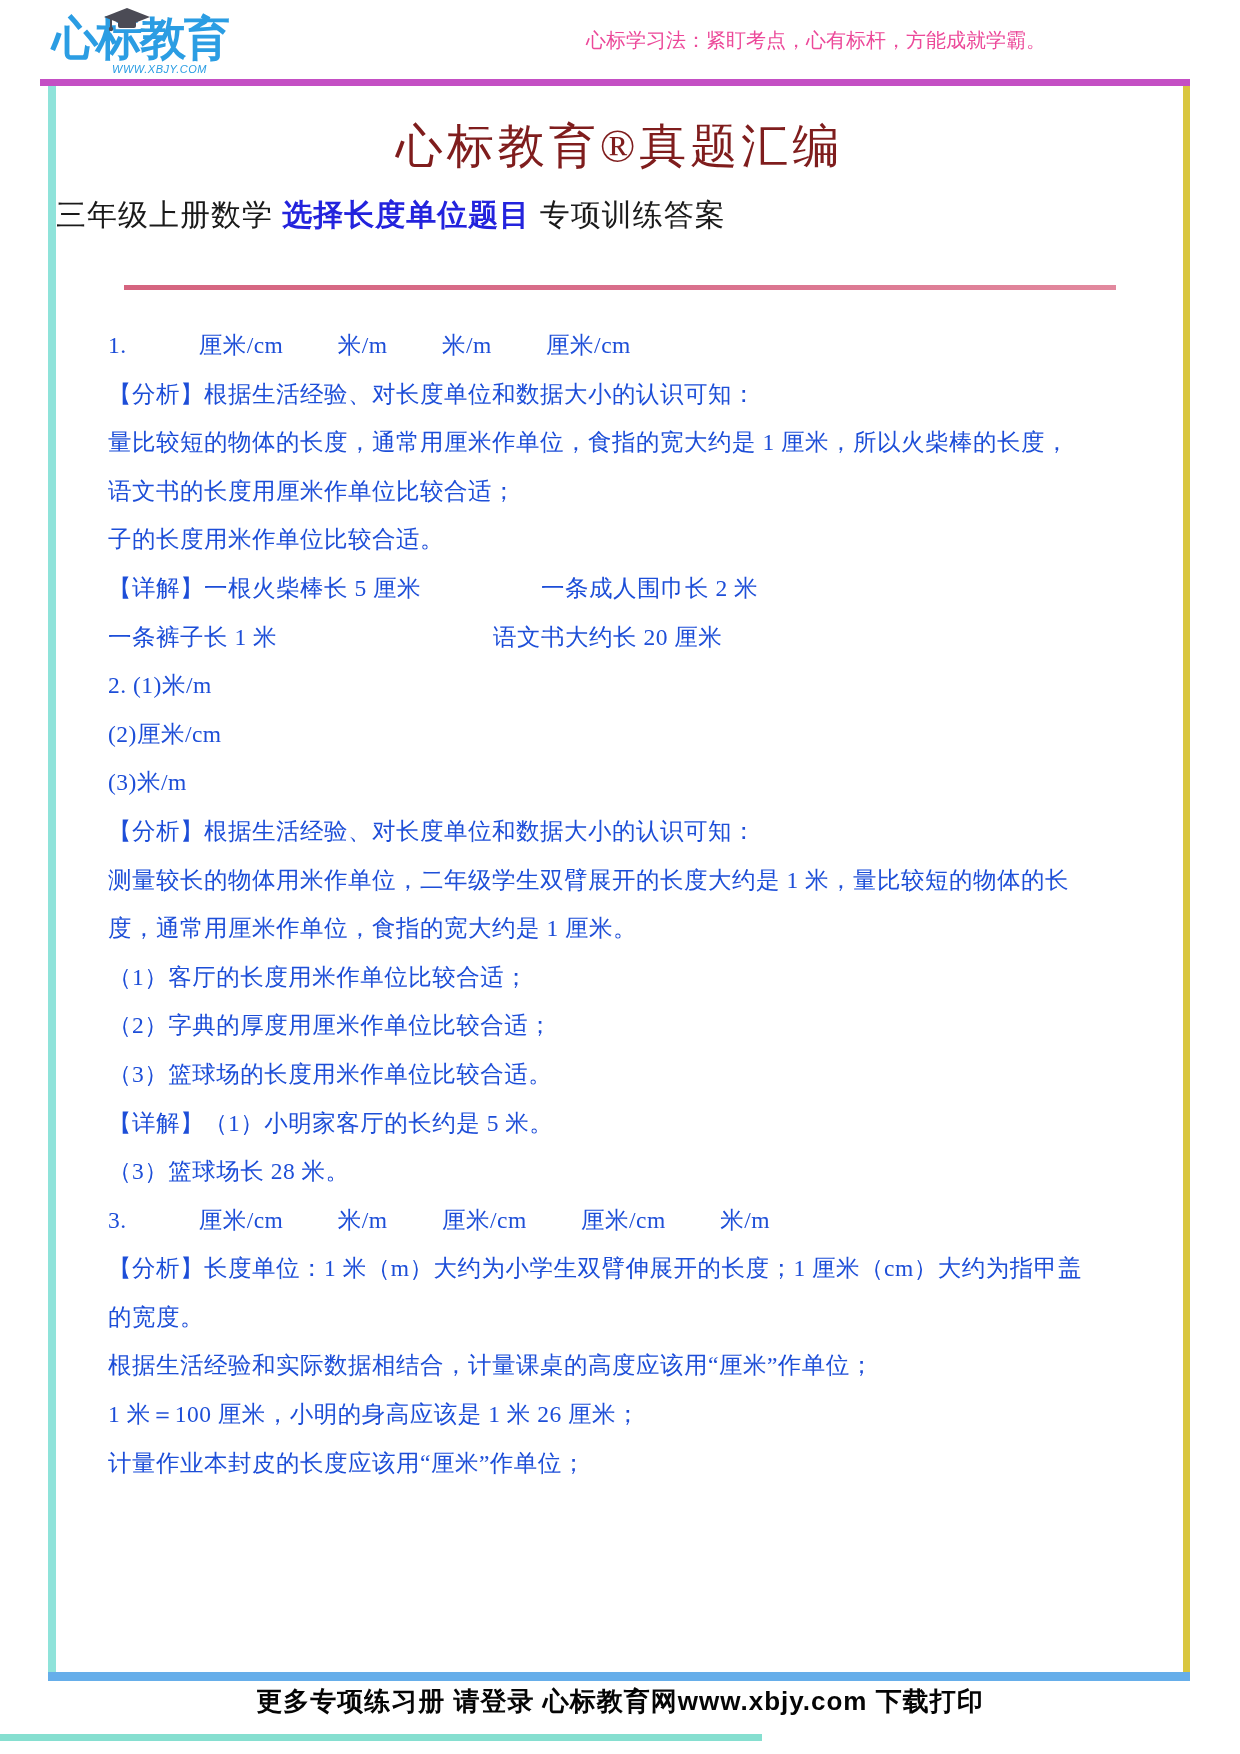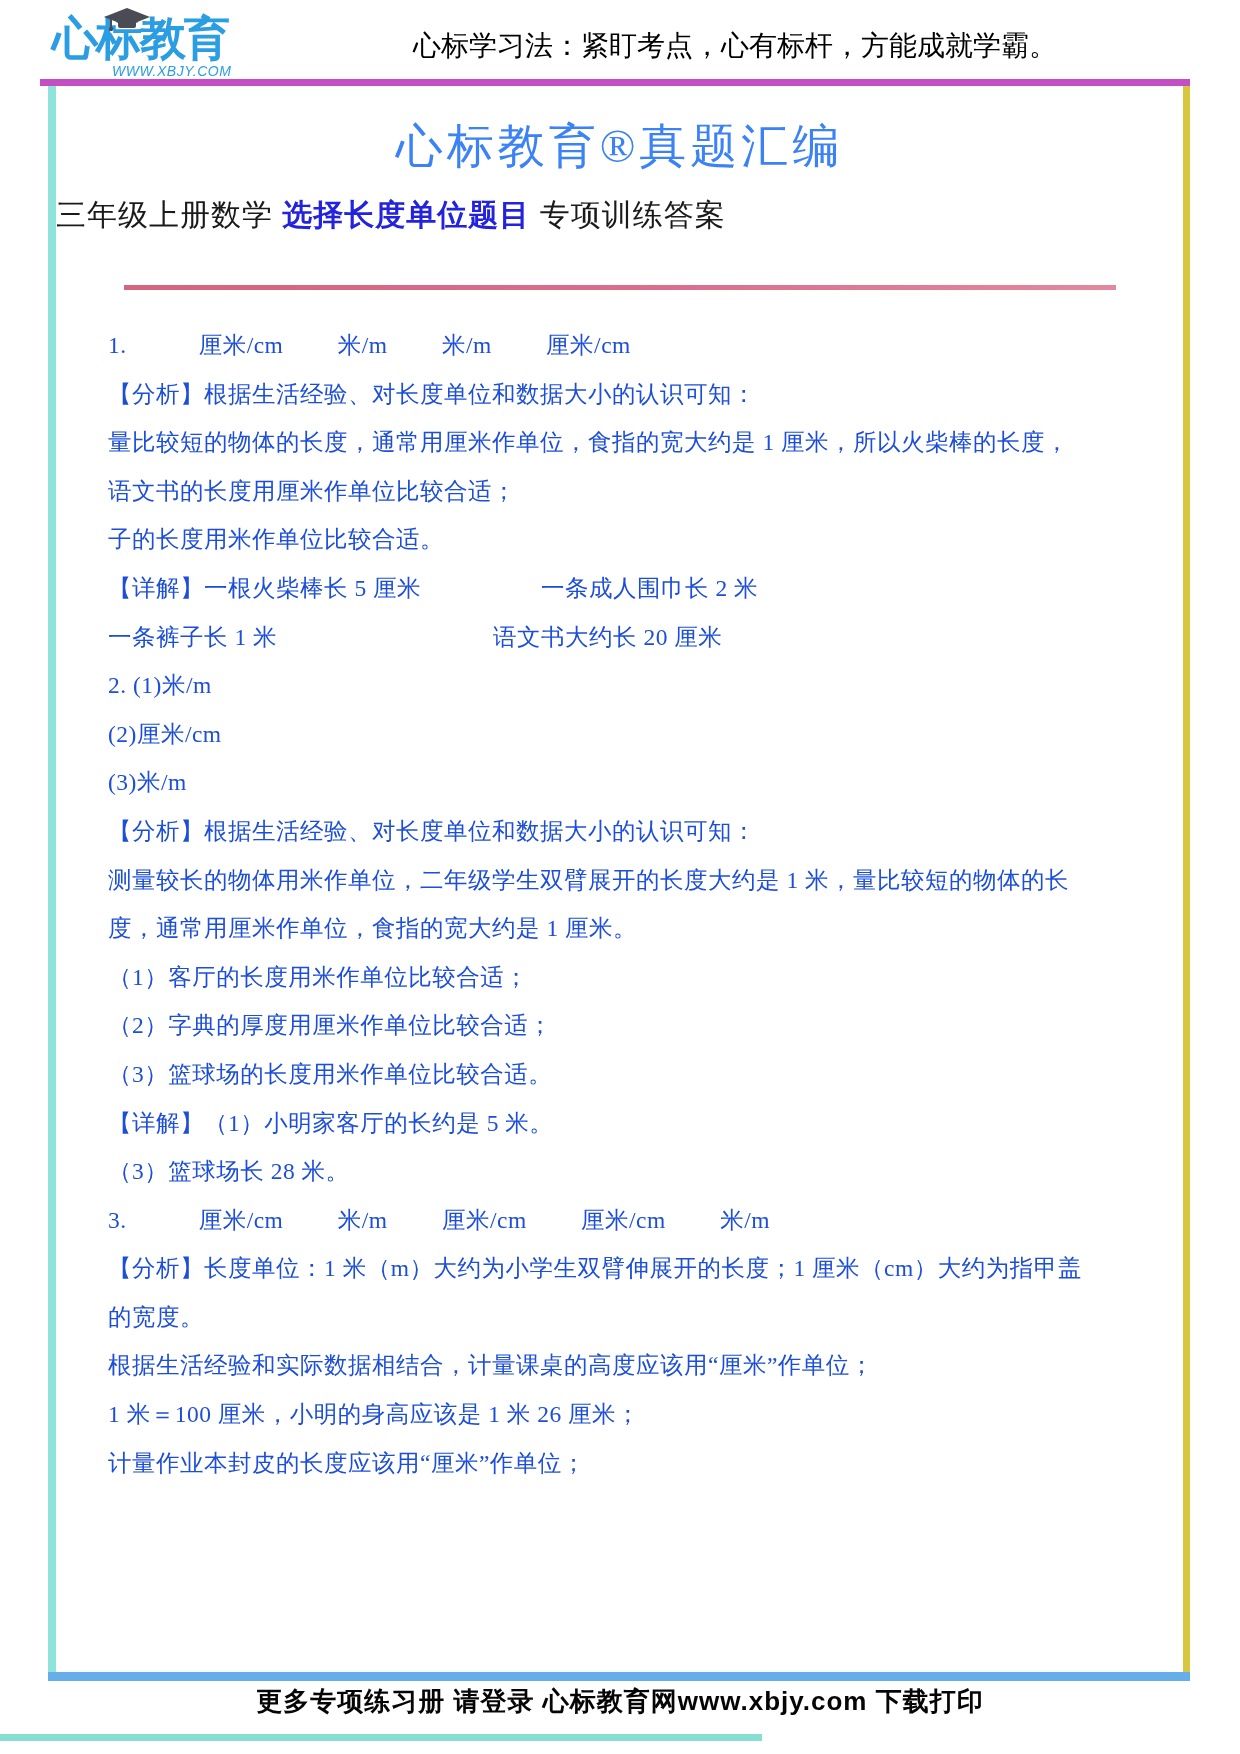--- a/index.html
+++ b/index.html
@@ -4,32 +4,32 @@
 <style>
   html,body{margin:0;padding:0;}
   body{background:#ffffff;font-family:"Liberation Serif","DejaVu Serif",serif;}
   .page{position:relative;width:1240px;height:1754px;background:#ffffff;overflow:hidden;margin:0 auto;}
 
   
   .header{position:absolute;left:0;top:0;width:1240px;height:79px;background:#ffffff;}
   .logo{position:absolute;left:52px;top:10px;width:220px;height:66px;}
   .logo-text{font-family:"Liberation Sans","DejaVu Sans",sans-serif;font-weight:800;font-size:46px;line-height:56px;color:#2b9de3;letter-spacing:-2px;}
   .logo-cap{position:absolute;left:52px;top:-2px;}
-  .logo-url{position:absolute;left:60px;top:53px;font-family:"Liberation Sans","DejaVu Sans",sans-serif;font-style:italic;font-size:14px;color:#2b9de3;letter-spacing:.5px;}
-  .tagline{position:absolute;right:183px;top:27px;font-size:28px;color:#000000;white-space:nowrap;}
+  .logo-url{position:absolute;left:60px;top:53px;font-family:"Liberation Sans","DejaVu Sans",sans-serif;font-style:italic;font-size:11px;color:#2b9de3;letter-spacing:.5px;}
+  .tagline{position:absolute;right:194px;top:27px;font-size:20px;color:#ec4899;white-space:nowrap;}
 
   
   .magenta-line{position:absolute;left:40px;top:79px;width:1150px;height:7px;background:#c44fc4;}
   .frame{position:absolute;left:48px;top:86px;width:1142px;height:1586px;box-sizing:border-box;
          border-left:8px solid #8fe3da;border-right:7px solid #d9c63f;background:#ffffff;}
   .blue-line{position:absolute;left:48px;top:1672px;width:1142px;height:9px;background:#66aeea;}
   .teal-line{position:absolute;left:0;top:1734px;width:762px;height:7px;background:#86dfd0;}
 
   
-  .title{margin:30px 0 0 0;text-align:center;font-size:47px;font-weight:400;color:#3b82f6;letter-spacing:4px;line-height:61px;}
+  .title{margin:30px 0 0 0;text-align:center;font-size:47px;font-weight:400;color:#7f1d1d;letter-spacing:4px;line-height:61px;}
   .subtitle{margin:18px 0 0 0;text-align:left;font-family:Liberation Sans, sans-serif;
             font-size:30px;line-height:40px;color:#1a1a1a;font-weight:500;letter-spacing:1px;}
   .subtitle .hl{color:#2323dd;font-weight:800;}
   .rose-line{margin:50px auto 0;width:992px;height:5px;background:linear-gradient(90deg,#d5647f 0%,#d96f8c 55%,#e2899e 100%);}
 
   
   .body{margin-top:31px;padding:0 58px 0 52px;color:#1d4ed8;}
   .body-line{font-size:23.5px;line-height:48.6px;white-space:pre-wrap;letter-spacing:.5px;}
 
   

